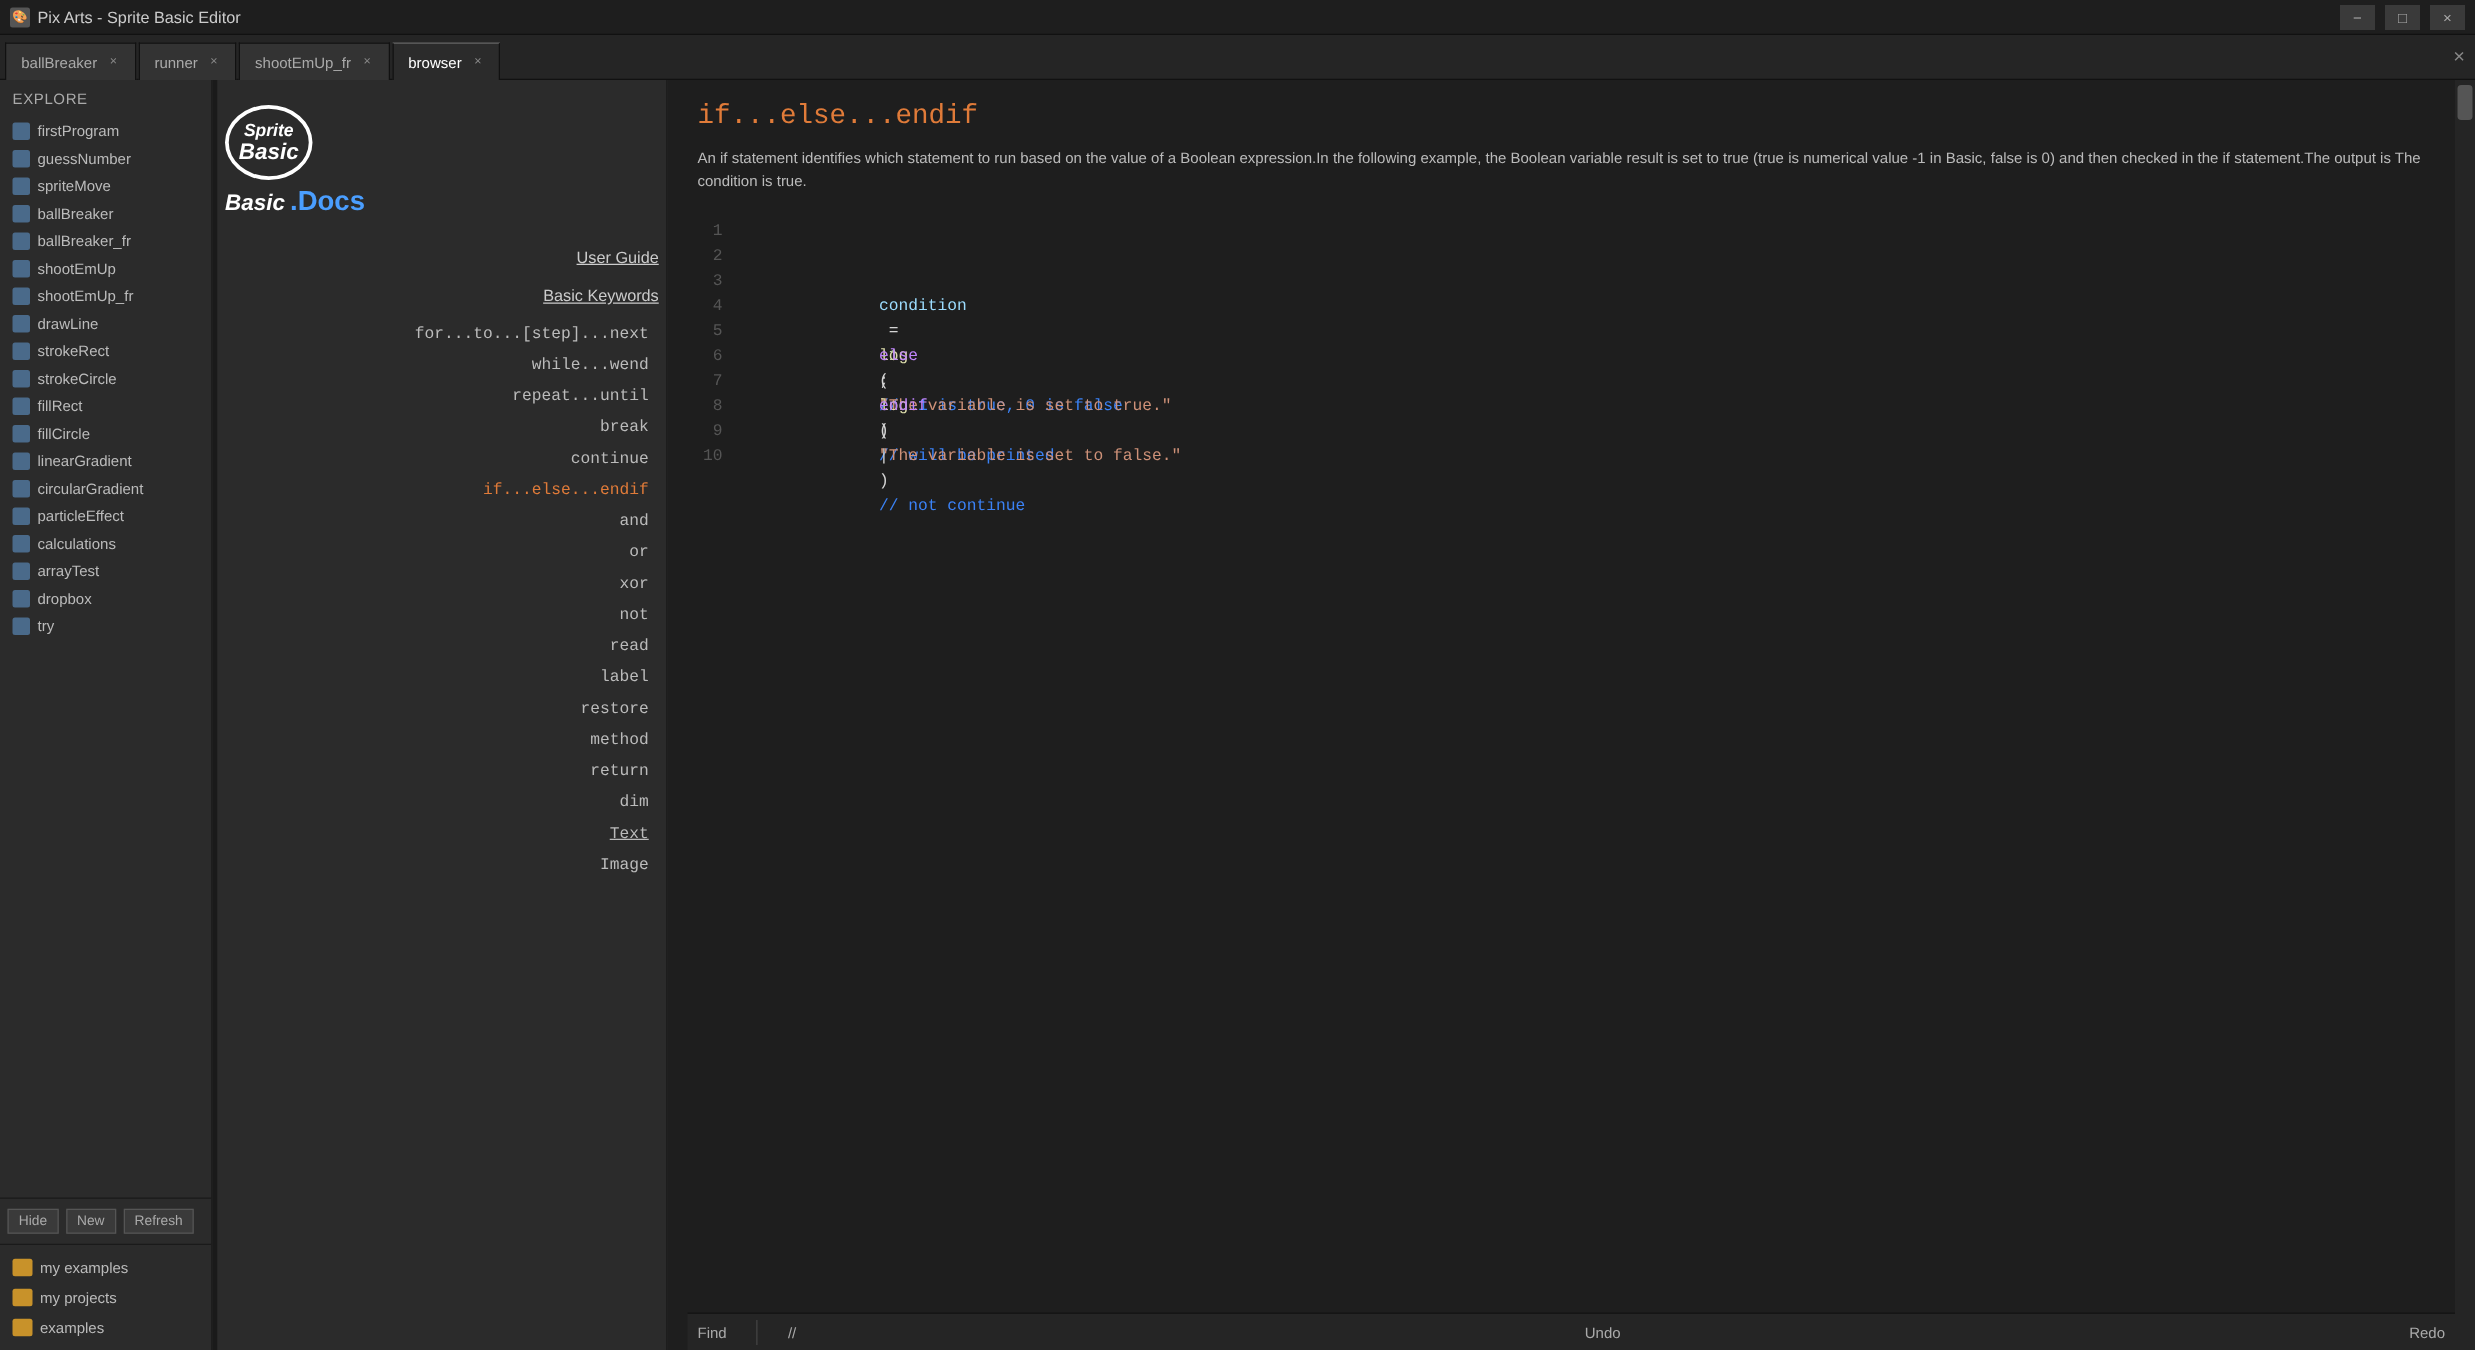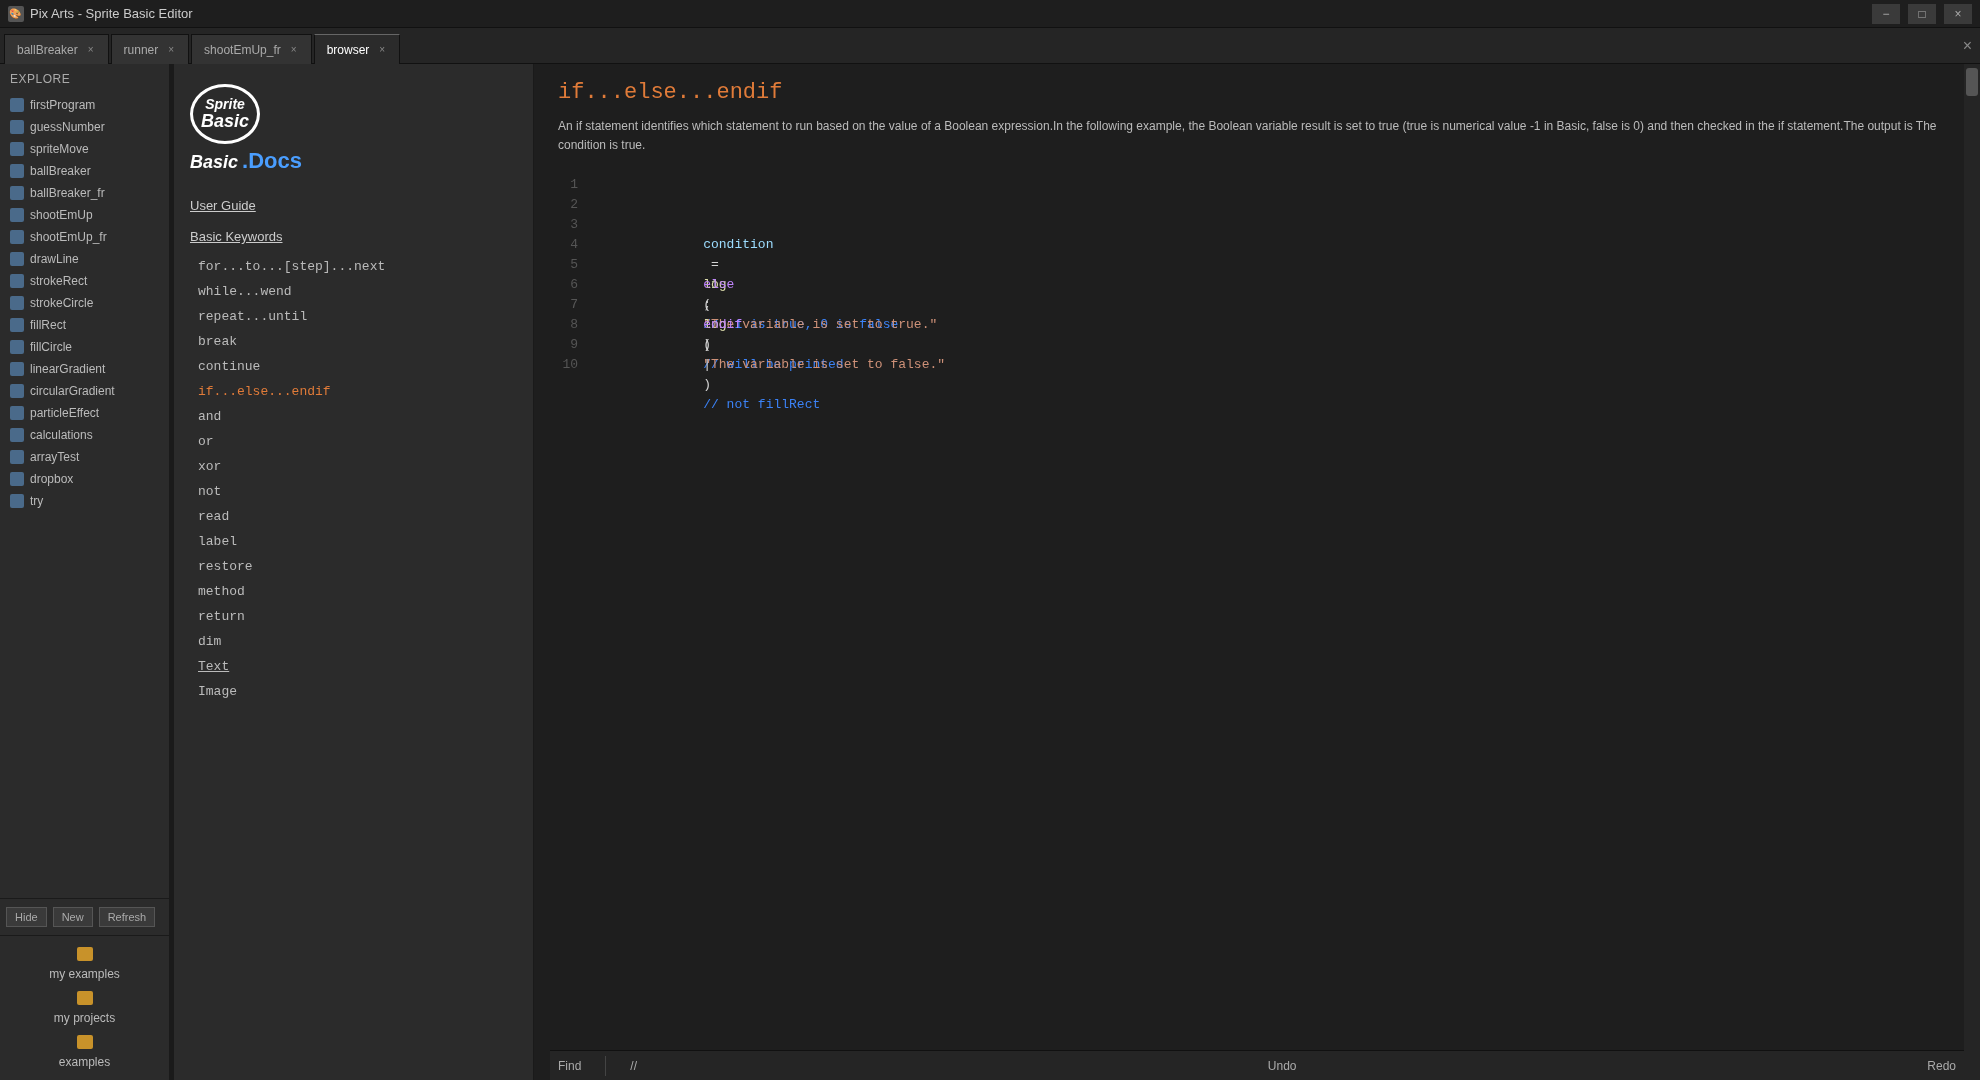--- a/index.html
+++ b/index.html
@@ -178,21 +178,20 @@
       border-top: 1px solid #1a1a1a;
     }
     .folder-item {
       display: flex;
       align-items: center;
       padding: 5px 0;
       cursor: pointer;
       font-size: 12px;
       color: #bbb;
       gap: 6px;
-      flex-direction: column;
     }
     .folder-icon {
       width: 16px;
       height: 14px;
       background: #c8922a;
       border-radius: 2px;
       flex-shrink: 0;
     }
 
     
@@ -208,21 +207,22 @@
       background: #2b2b2b;
       border-right: 1px solid #1a1a1a;
       display: flex;
       flex-direction: column;
       overflow: hidden;
     }
     #doc-panel-inner {
       flex: 1;
       overflow-y: auto;
       overflow-x: hidden;
-      padding: 20px 16px;
+      padding: 20px 6px;
+      text-align: right;
     }
     #doc-panel-inner::-webkit-scrollbar { width: 4px; }
     #doc-panel-inner::-webkit-scrollbar-track { background: #2b2b2b; }
     #doc-panel-inner::-webkit-scrollbar-thumb { background: #555; }
 
     #sprite-logo {
       display: flex;
       flex-direction: column;
       align-items: flex-start;
       margin-bottom: 24px;
@@ -642,21 +642,21 @@
             </div>
             <div class="code-line">
               <span class="code-keyword">else</span>
             </div>
             <div class="code-line">
               <span class="code-normal">  </span>
               <span class="code-func">log</span>
               <span class="code-normal">(</span>
               <span class="code-string">"The variable is set to false."</span>
               <span class="code-normal">) </span>
-              <span class="code-comment">// not fillRect</span>
+              <span class="code-comment">// not continue</span>
             </div>
             <div class="code-line">
               <span class="code-keyword">endif</span>
             </div>
             <div class="code-line code-empty">&nbsp;</div>
             <div class="code-line">
               <span class="code-normal">|</span>
             </div>
           </div>
         </div>

